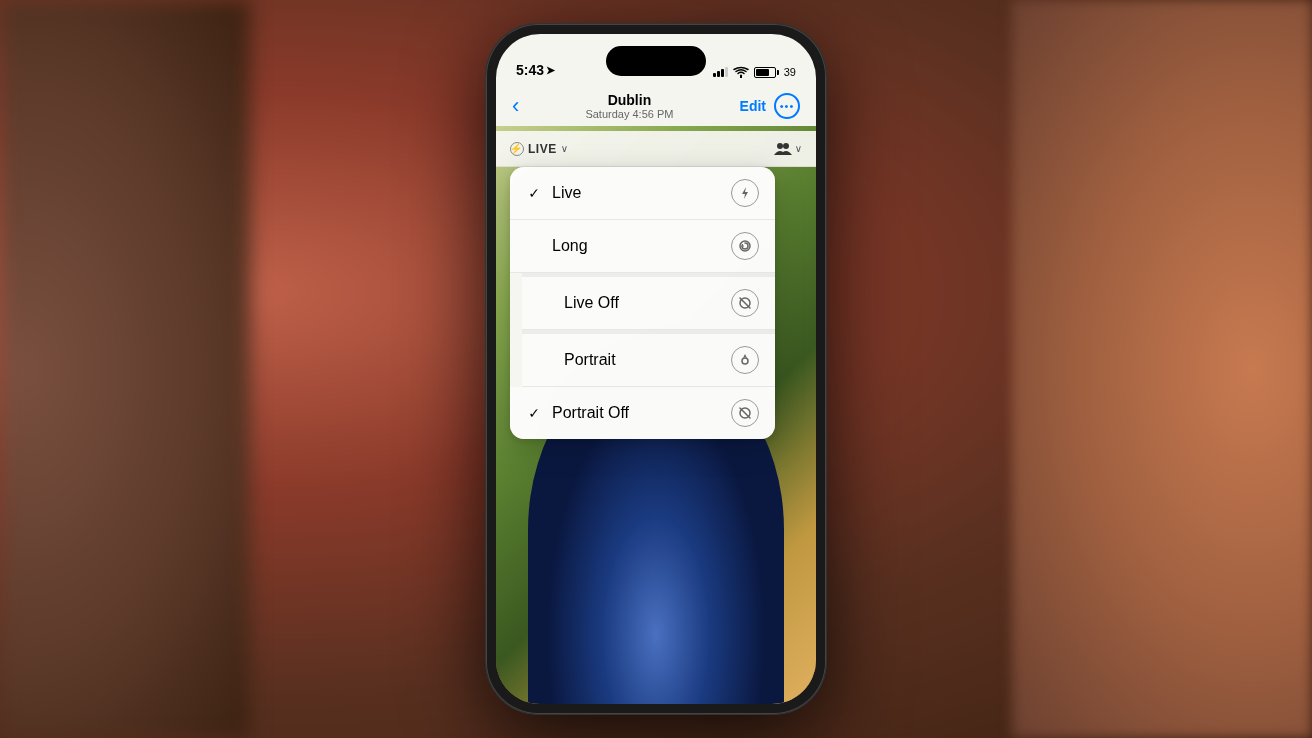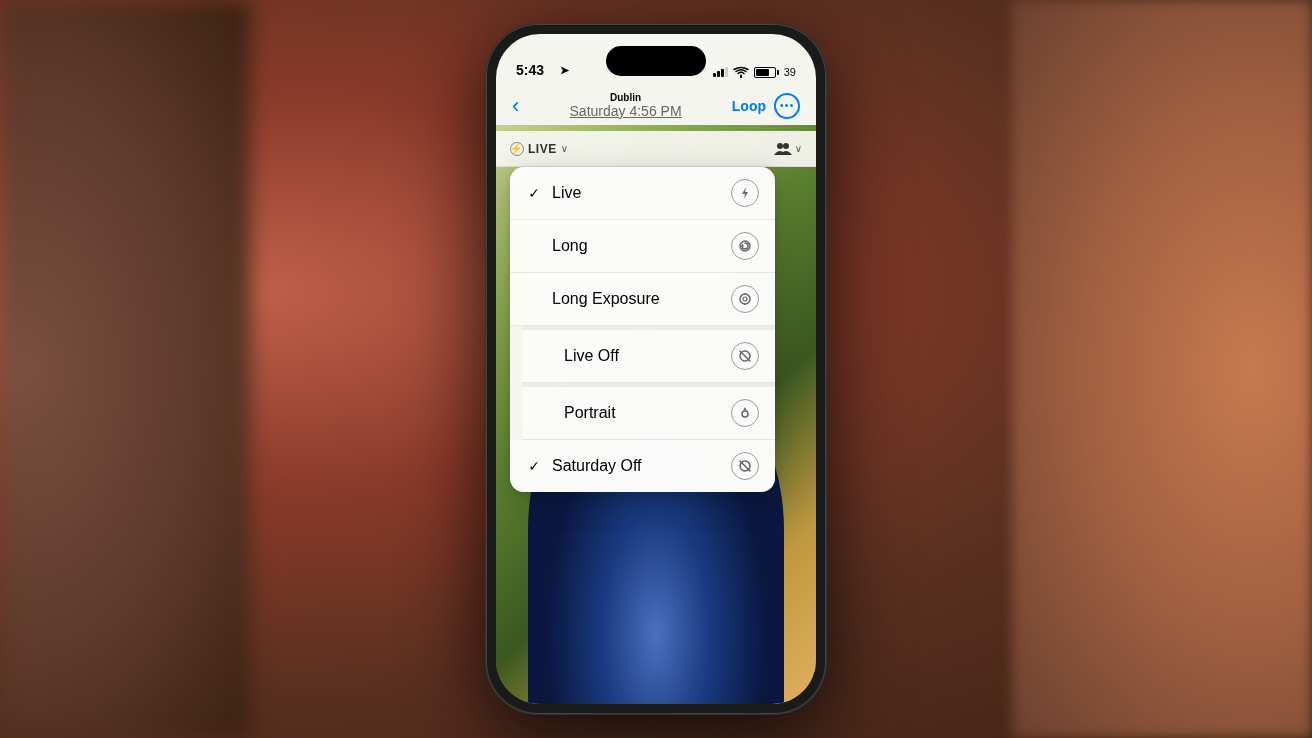--- a/index.html
+++ b/index.html
@@ -97,21 +97,21 @@
       z-index: 50;
       background: #f5f5f0;
     }
 
     .status-time {
       font-size: 14px;
       font-weight: 600;
       color: #000;
       display: flex;
       align-items: center;
-      gap: 16px;
+      gap: 2px;
     }
 
     .status-icons {
       display: flex;
       align-items: center;
       gap: 5px;
     }
 
     .signal-icon, .wifi-icon, .battery-icon {
       display: flex;
@@ -137,29 +137,28 @@
       font-size: 22px;
       cursor: pointer;
     }
 
     .nav-title {
       text-align: center;
       flex: 1;
     }
 
     .nav-title-main {
-      font-size: 10px;
+      font-size: 14px;
       font-weight: 600;
       color: #000;
     }
 
     .nav-title-sub {
-      font-size: 14px;
+      font-size: 11px;
       color: #666;
-      text-decoration: underline;
     }
 
     .nav-actions {
       display: flex;
       align-items: center;
       gap: 8px;
     }
 
     .nav-edit {
       color: #007AFF;
@@ -392,21 +391,21 @@
         </div>
       </div>
 
       <div class="photo-nav">
         <span class="nav-back">‹</span>
         <div class="nav-title">
           <div class="nav-title-main">Dublin</div>
           <div class="nav-title-sub">Saturday  4:56 PM</div>
         </div>
         <div class="nav-actions">
-          <span class="nav-edit">Loop</span>
+          <span class="nav-edit">Edit</span>
           <div class="nav-more">
             <span style="font-size:11px; letter-spacing:1px; margin-top:-1px;">•••</span>
           </div>
         </div>
       </div>
 
       <div class="photo-bg">
         <div style="position:absolute;top:0;left:0;right:0;bottom:0;background:linear-gradient(135deg, #c8d090 0%, #8aaa50 20%, #5a8030 40%, #3a5820 60%, #c09840 80%, #e0b060 100%);"></div>
         <div style="position:absolute;bottom:0;left:10%;width:80%;height:60%;background:radial-gradient(ellipse at 50% 80%, #4a70c0 0%, #1a3a80 30%, #0a1840 60%);border-radius:50% 50% 0 0;"></div>
       </div>
@@ -450,34 +449,20 @@
           <div class="menu-icon-right">
             <svg width="14" height="14" viewBox="0 0 14 14">
               <circle cx="7" cy="7" r="5" fill="none" stroke="#666" stroke-width="1.5"></circle>
               <path d="M7 4 Q10 4 10 7 Q10 10 7 10 Q4 10 4 7" fill="none" stroke="#666" stroke-width="1.5" stroke-linecap="round"></path>
               <path d="M4.5 5.5 L4 7 L5.5 7" fill="none" stroke="#666" stroke-width="1.2" stroke-linecap="round" stroke-linejoin="round"></path>
             </svg>
           </div>
         </div>
 
 
-        <div class="menu-item">
-          <div class="menu-item-left">
-            <span class="checkmark" style="visibility:hidden;">✓</span>
-            <span class="menu-label">Long Exposure</span>
-          </div>
-          <div class="menu-icon-right">
-            <svg width="14" height="14" viewBox="0 0 14 14">
-              <circle cx="7" cy="7" r="5" fill="none" stroke="#666" stroke-width="1.5"></circle>
-              <circle cx="7" cy="7" r="2" fill="none" stroke="#666" stroke-width="1.2"></circle>
-              <line x1="7" y1="2" x2="7" y2="1" stroke="#666" stroke-width="1.2"></line>
-              <line x1="7" y1="12" x2="7" y2="13" stroke="#666" stroke-width="1.2"></line>
-            </svg>
-          </div>
-        </div>
 
         <div class="menu-item separator-above">
           <div class="menu-item-left">
             <span class="checkmark" style="visibility:hidden;">✓</span>
             <span class="menu-label">Live Off</span>
           </div>
           <div class="menu-icon-right" style="position:relative;overflow:visible;">
             <svg width="14" height="14" viewBox="0 0 14 14">
               <circle cx="7" cy="7" r="5" fill="none" stroke="#666" stroke-width="1.5"></circle>
               <line x1="2" y1="2" x2="12" y2="12" stroke="#666" stroke-width="1.5" stroke-linecap="round"></line>
@@ -494,21 +479,21 @@
             <svg width="14" height="14" viewBox="0 0 14 14">
               <path d="M7 1 L5 5 L7 4 L9 5 Z" fill="#666"></path>
               <circle cx="7" cy="8" r="3" fill="none" stroke="#666" stroke-width="1.5"></circle>
             </svg>
           </div>
         </div>
 
         <div class="menu-item">
           <div class="menu-item-left">
             <span class="checkmark">✓</span>
-            <span class="menu-label">Saturday Off</span>
+            <span class="menu-label">Portrait Off</span>
           </div>
           <div class="menu-icon-right">
             <svg width="14" height="14" viewBox="0 0 14 14">
               <circle cx="7" cy="7" r="5" fill="none" stroke="#666" stroke-width="1.5"></circle>
               <line x1="2" y1="2" x2="12" y2="12" stroke="#666" stroke-width="1.5" stroke-linecap="round"></line>
             </svg>
           </div>
         </div>
 
       </div>

